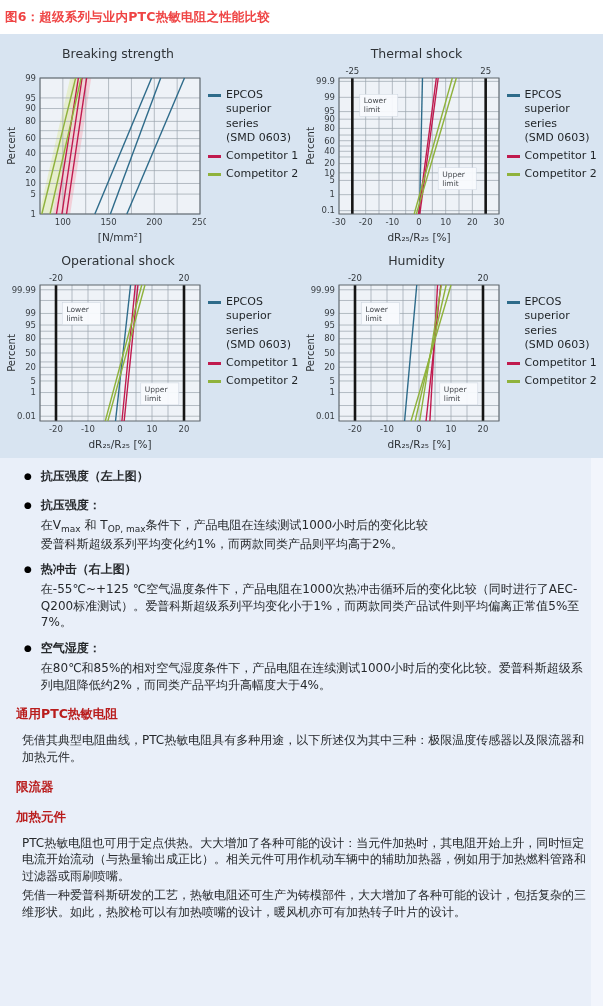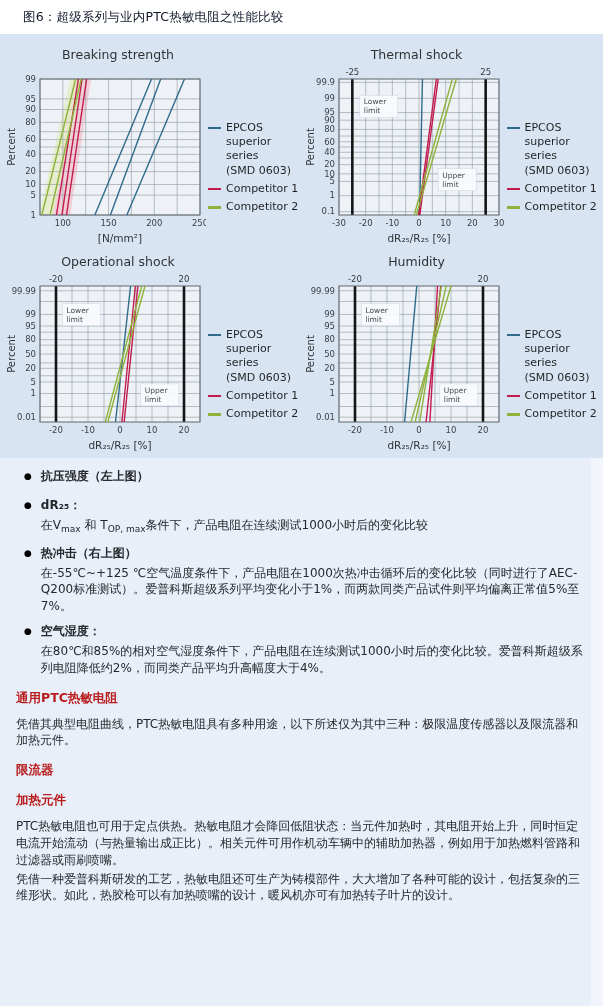--- a/index.html
+++ b/index.html
@@ -2,29 +2,29 @@
 <html><head>
 <meta charset="utf-8">
 <style>
   html,body{margin:0;padding:0;}
   body{
     width:603px;height:1008px;background:#ffffff;overflow:hidden;
     font-family:"DejaVu Sans","Liberation Sans",sans-serif;
     -webkit-font-smoothing:antialiased;
   }
   .doc-title{
-    font-size:12.5px;font-weight:normal;color:#0f172a;
-    padding:9px 5px 8px 23px;letter-spacing:.2px;
+    font-size:12.5px;font-weight:bold;color:#ef4444;
+    padding:9px 5px 8px 5px;letter-spacing:.2px;
   }
   
   .chart-panel{
     background:#d8e4f1;width:603px;height:424px;box-sizing:border-box;
     display:grid;grid-template-columns:1fr 1fr;padding:12px 0 0 6px;row-gap:2px;
   }
-  .chart-cell{display:flex;align-items:center;}
+  .chart-cell{display:flex;align-items:flex-start;}
   .plot-col{display:flex;flex-direction:column;}
   .chart-title{
     font-size:12.5px;color:#2f3337;width:176px;margin-left:24px;
     text-align:center;padding-bottom:1px;white-space:nowrap;
   }
   svg.chart{display:block;}
   .legend{width:96px;margin-top:42px;margin-left:2px;font-size:11px;color:#1f2326;line-height:1.3;}
   .legend-item{display:flex;margin-bottom:4px;}
   .legend-swatch{width:13px;height:2.6px;margin:6px 5px 0 0;flex:none;}
   .legend-label{white-space:pre-line;}
@@ -35,21 +35,21 @@
     font-size:12px;color:#26292c;
   }
   .edge-strip{position:absolute;right:0;top:0;width:12px;height:100%;background:#f2f5fc;}
   .bullet{display:flex;margin-bottom:9px;position:relative;z-index:1;}
   .dot{font-size:9px;margin:3px 9px 0 8px;color:#000;flex:none;}
   .b-head{font-weight:bold;font-size:12px;margin-bottom:3px;}
   .b-body{line-height:1.38;}
   .b-line{margin:0;}
   sub,sup{font-size:9px;}
   .section-h{font-weight:bold;font-size:12.5px;color:#b91c1c;margin:13px 0 9px 0;position:relative;z-index:1;}
-  .section-p{margin:0 0 2px 0;line-height:1.4;position:relative;z-index:1;}
+  .section-p{margin:0 0 2px 6px;line-height:1.4;position:relative;z-index:1;}
 </style>
 </head>
 <body>
 
 <div class="doc-title">图6：超级系列与业内PTC热敏电阻之性能比较</div>
 
 <div class="chart-panel">
 
   <div class="chart-cell">
     <div class="plot-col">
@@ -389,23 +389,24 @@
   <div class="bullet">
     <span class="dot">●</span>
     <div>
       <div class="b-head">抗压强度（左上图）</div>
     </div>
   </div>
 
   <div class="bullet">
     <span class="dot">●</span>
     <div>
-      <div class="b-head">dR₂₅：</div>
+      <div class="b-head">抗压强度：</div>
       <div class="b-body">
         <p class="b-line">在V<sub>max</sub> 和 T<sub>OP, max</sub>条件下，产品电阻在连续测试1000小时后的变化比较</p>
+        <p class="b-line">爱普科斯超级系列平均变化约1%，而两款同类产品则平均高于2%。</p>
       </div>
     </div>
   </div>
 
   <div class="bullet">
     <span class="dot">●</span>
     <div>
       <div class="b-head">热冲击（右上图）</div>
       <div class="b-body">在-55℃~+125 ℃空气温度条件下，产品电阻在1000次热冲击循环后的变化比较（同时进行了AEC-Q200标准测试）。爱普科斯超级系列平均变化小于1%，而两款同类产品试件则平均偏离正常值5%至7%。</div>
     </div>
@@ -418,15 +419,15 @@
       <div class="b-body">在80℃和85%的相对空气湿度条件下，产品电阻在连续测试1000小时后的变化比较。爱普科斯超级系列电阻降低约2%，而同类产品平均升高幅度大于4%。</div>
     </div>
   </div>
 
   <div class="section-h">通用PTC热敏电阻</div>
   <p class="section-p">凭借其典型电阻曲线，PTC热敏电阻具有多种用途，以下所述仅为其中三种：极限温度传感器以及限流器和加热元件。</p>
 
   <div class="section-h">限流器</div>
 
   <div class="section-h">加热元件</div>
-  <p class="section-p">PTC热敏电阻也可用于定点供热。热敏电阻才会降回低阻状态：当元件加热时，其电阻开始上升，同时恒定电流开始流动（与热量输出成正比）。相关元件可用作机动车辆中的辅助加热器，例如用于加热燃料管路和过滤器或雨刷喷嘴。</p>
+  <p class="section-p">PTC热敏电阻也可用于定点供热。大大增加了各种可能的设计：当元件加热时，其电阻开始上升，同时恒定电流开始流动（与热量输出成正比）。相关元件可用作机动车辆中的辅助加热器，例如用于加热燃料管路和过滤器或雨刷喷嘴。</p>
   <p class="section-p">凭借一种爱普科斯研发的工艺，热敏电阻还可生产为铸模部件，大大增加了各种可能的设计，包括复杂的三维形状。如此，热胶枪可以有加热喷嘴的设计，暖风机亦可有加热转子叶片的设计。</p>
 </div>
 
 </body></html>

